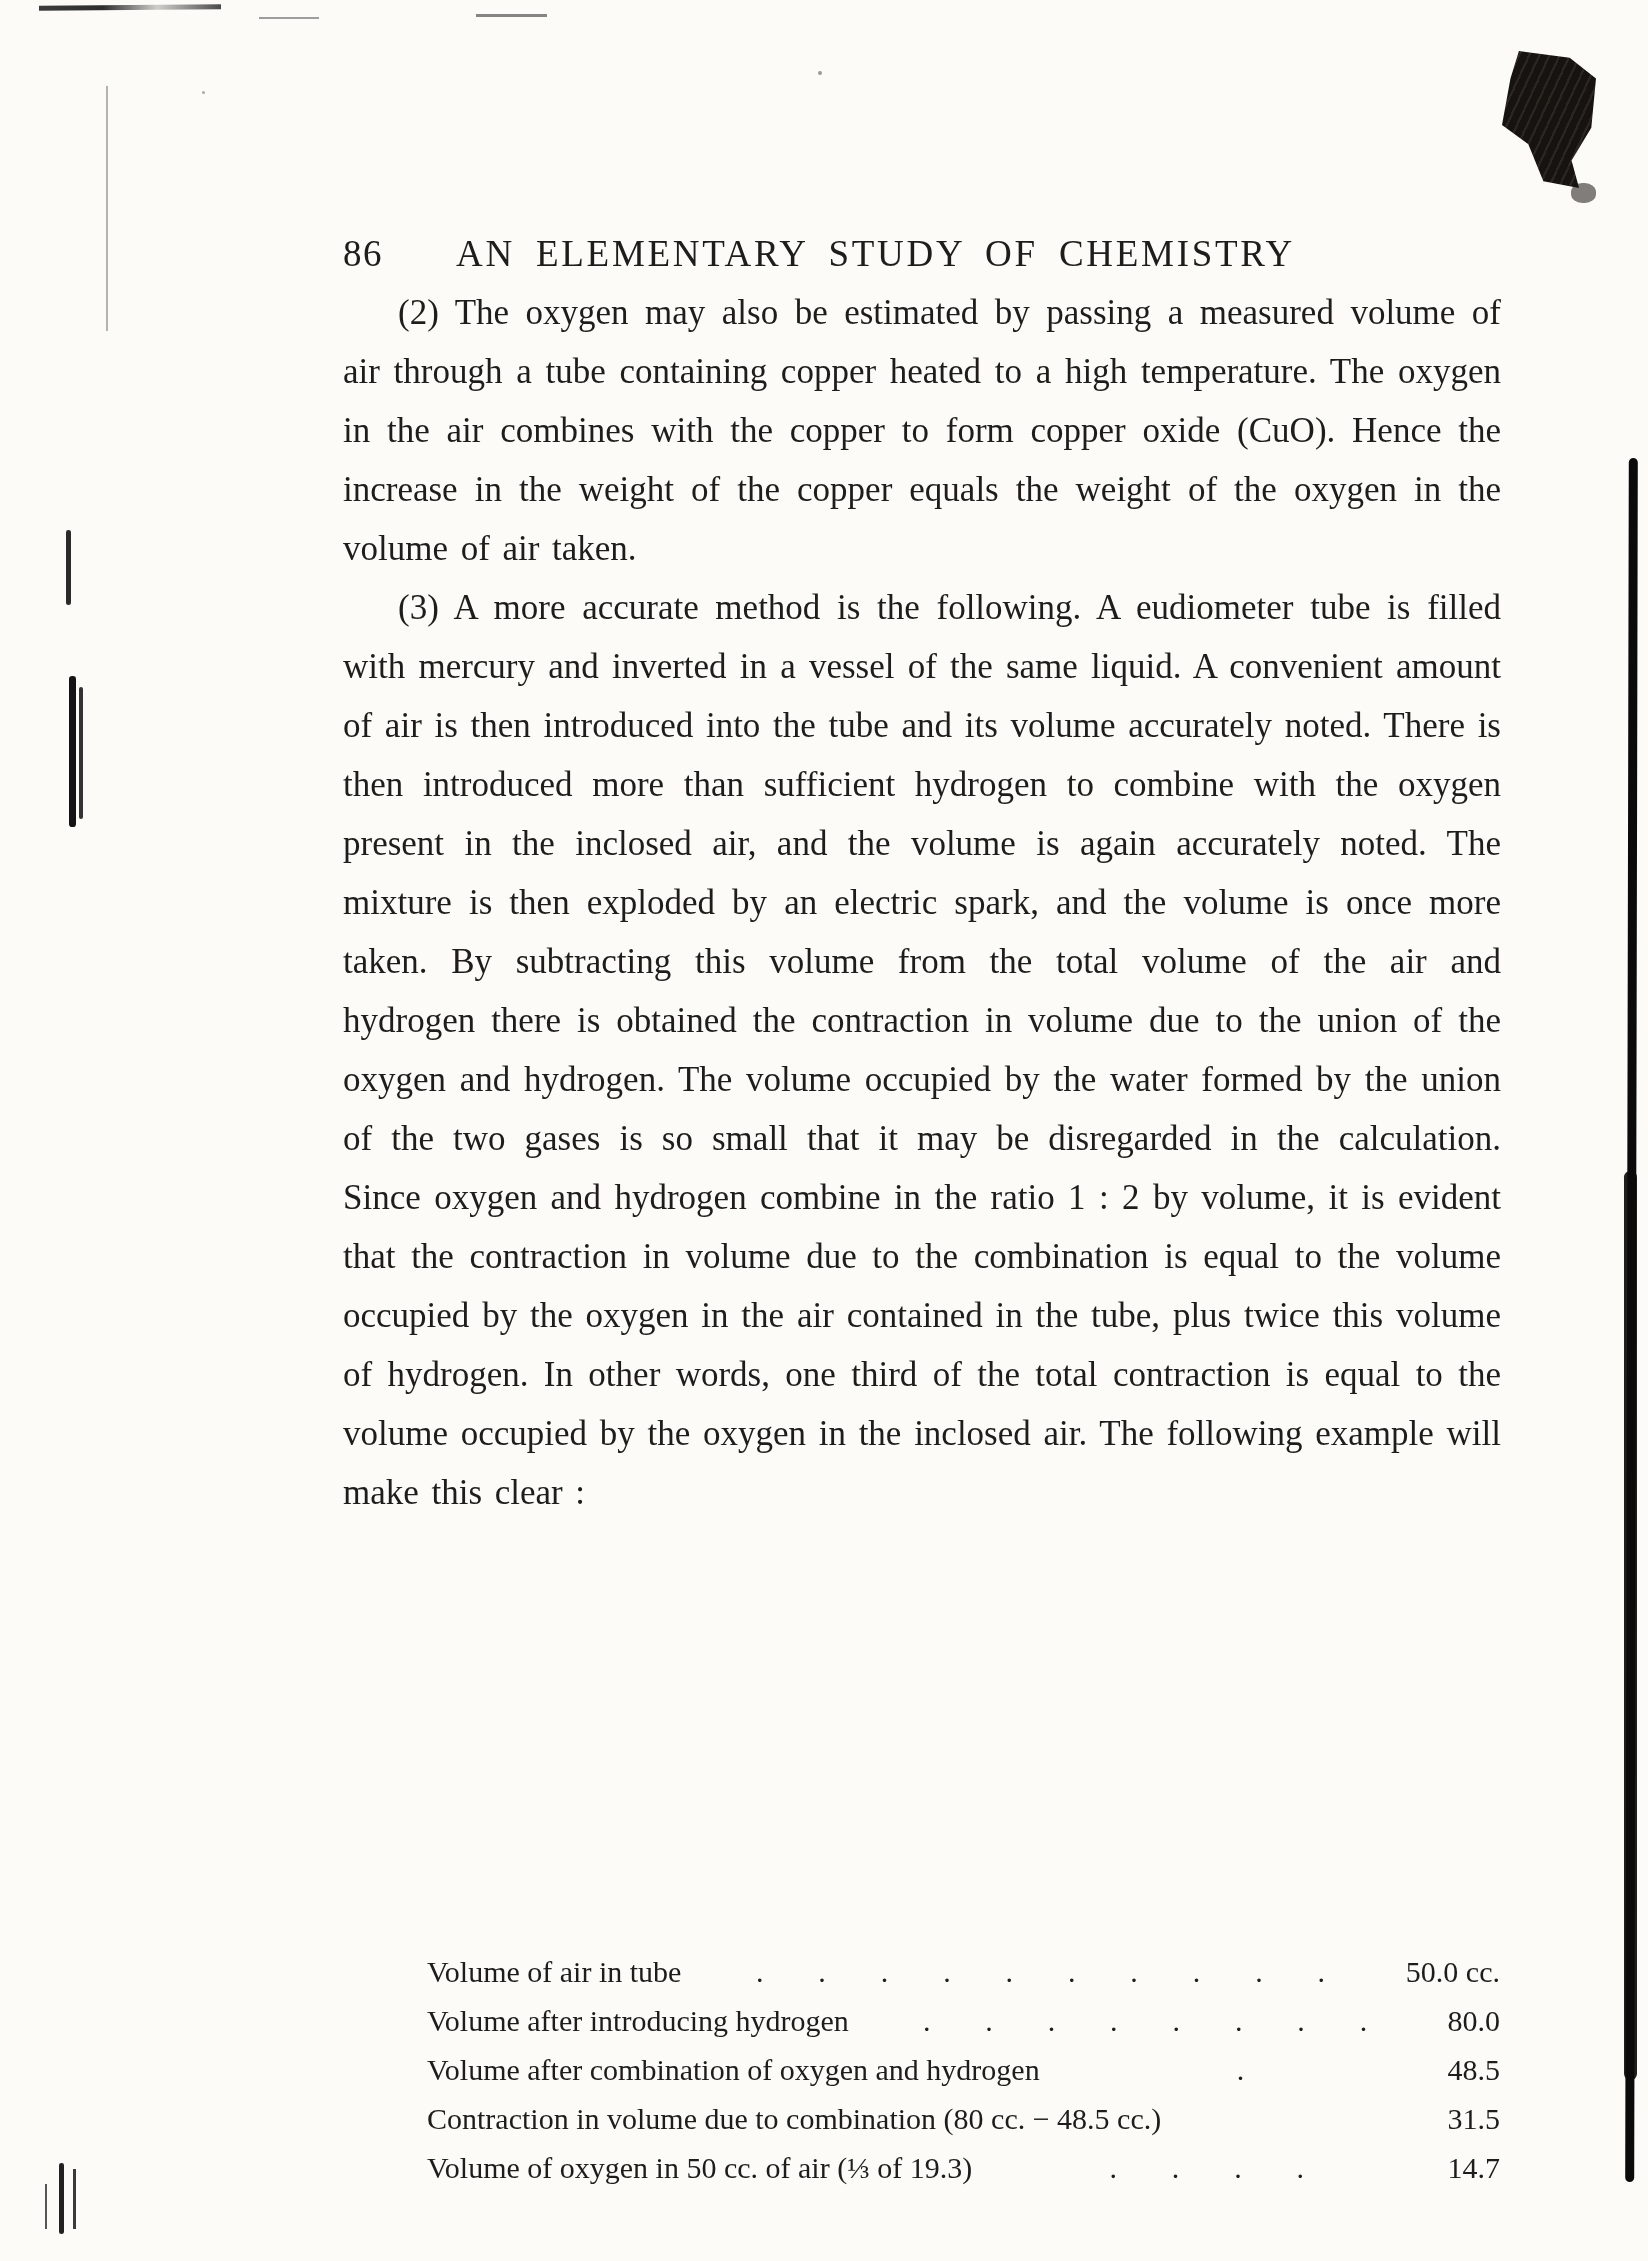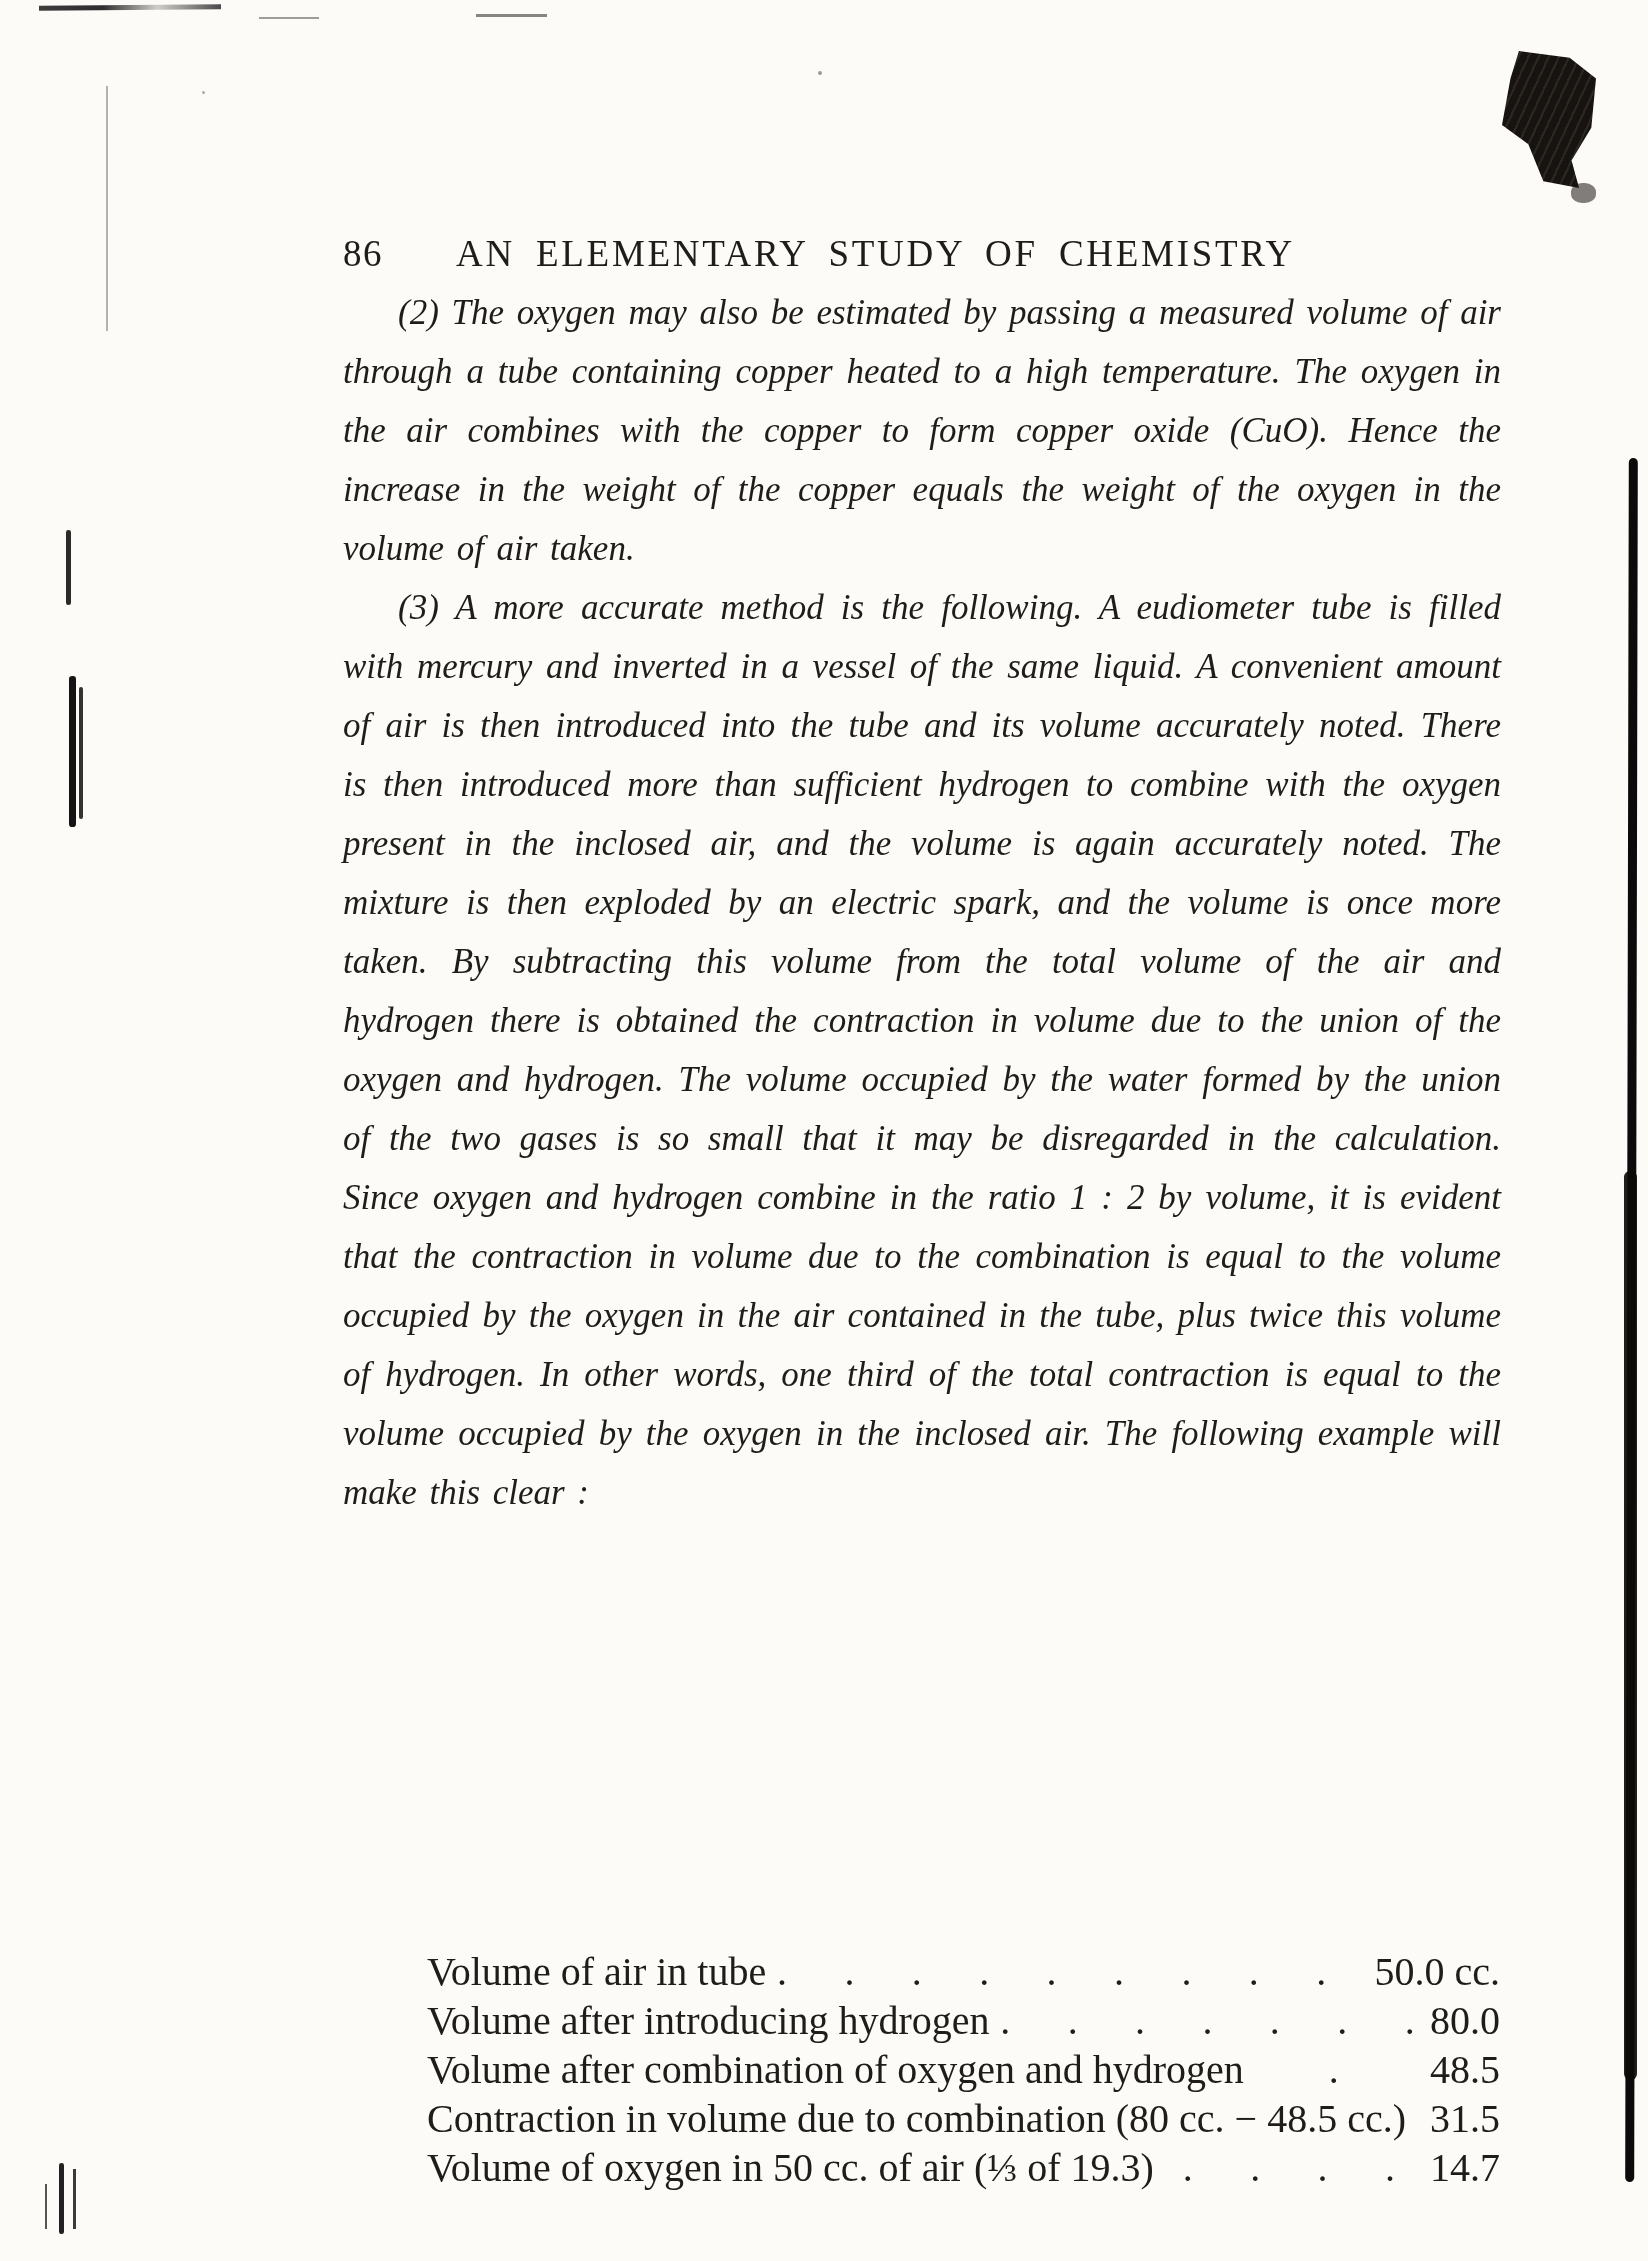--- a/index.html
+++ b/index.html
@@ -26,27 +26,27 @@
   .running-head { letter-spacing: 2.7px; word-spacing: 9.2px; }
 
   
   .body-text {
     position: absolute;
     left: 343px; top: 283px; width: 1158px;
     font-size: 35px; line-height: 59px;
     text-align: justify;
     word-spacing: 3.9px;
   }
-  .para { margin: 0; text-indent: 55px; font-style: italic; }
+  .para { margin: 0; text-indent: 55px; }
 
   
   .example-table {
     position: absolute;
     left: 427px; top: 1947px; width: 1073px;
-    font-size: 40px; line-height: 49px;
+    font-size: 30px; line-height: 49px;
   }
   .trow { display: flex; align-items: baseline; }
   .tlabel { white-space: nowrap; }
   .tdots {
     flex: 1 1 auto;
     overflow: hidden;
     white-space: pre;
     text-align: center;
     letter-spacing: 6.2px;
     word-spacing: 35px;

